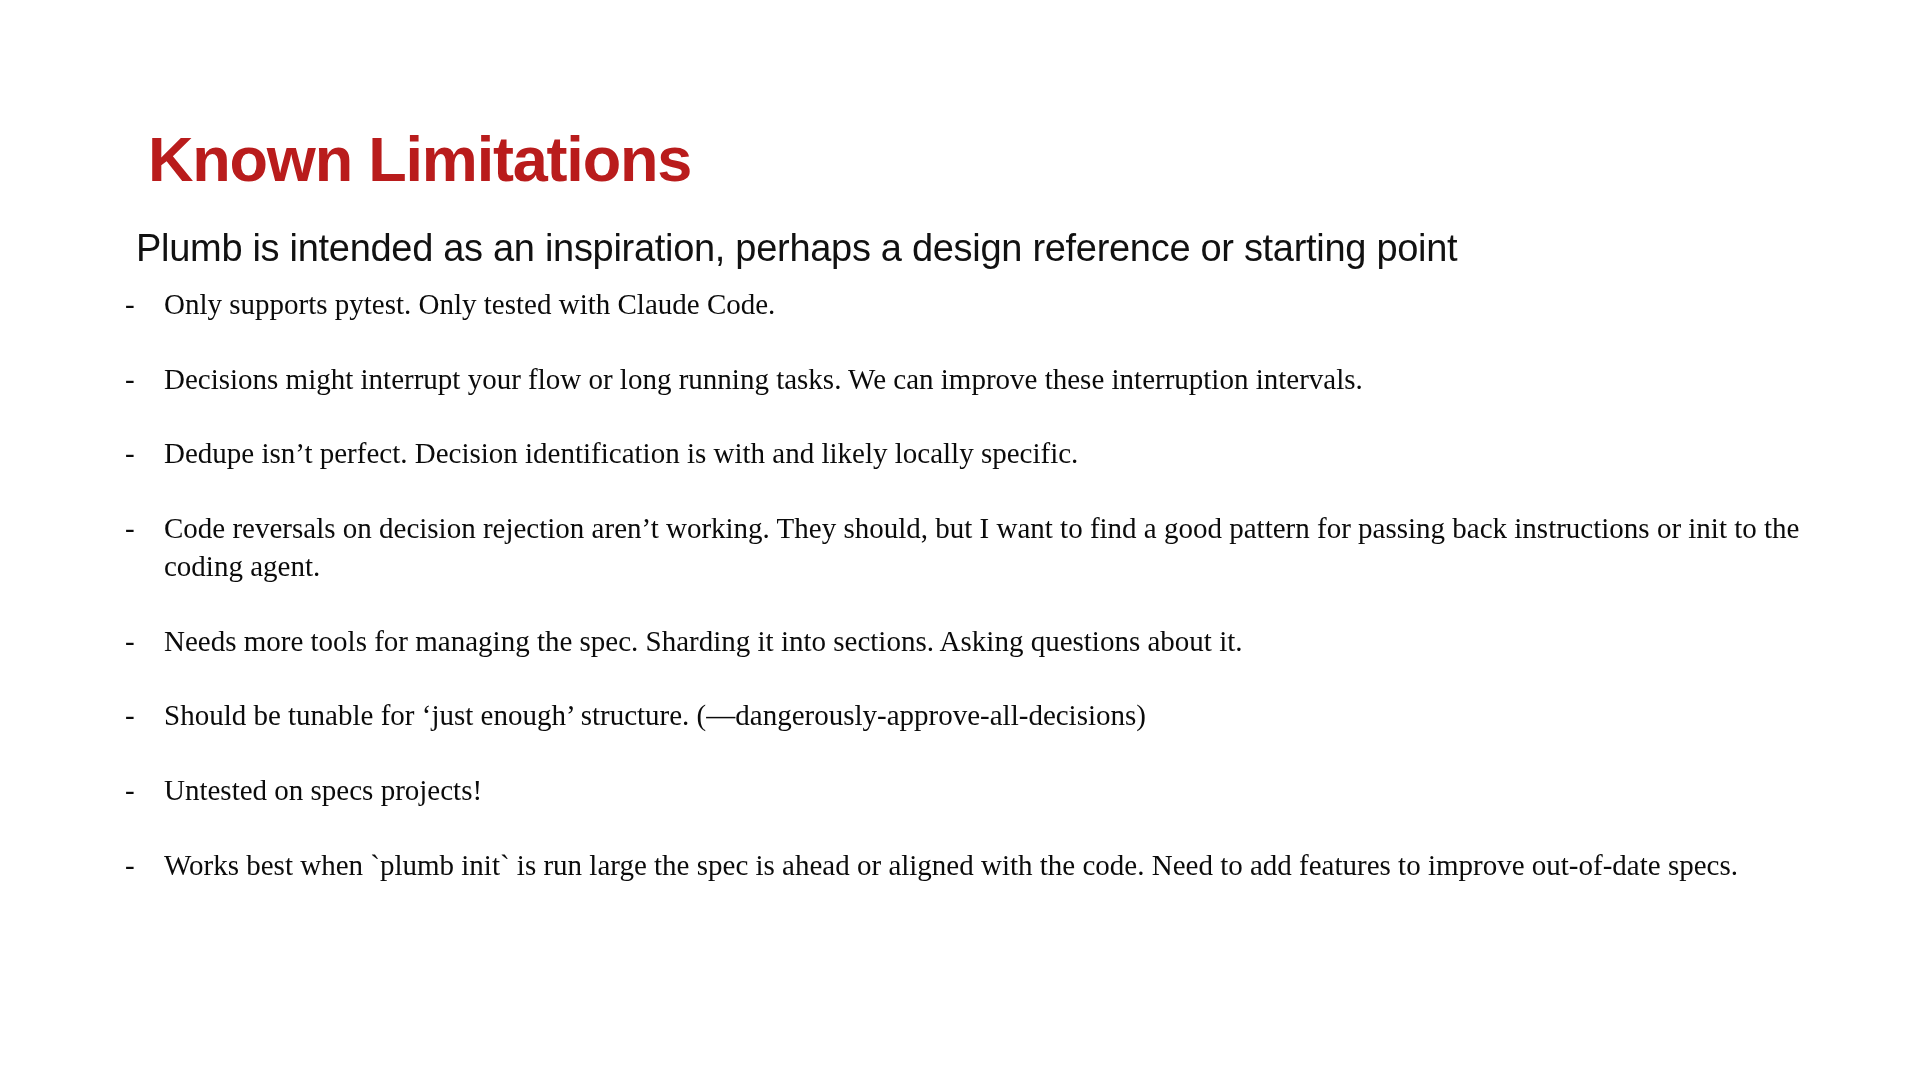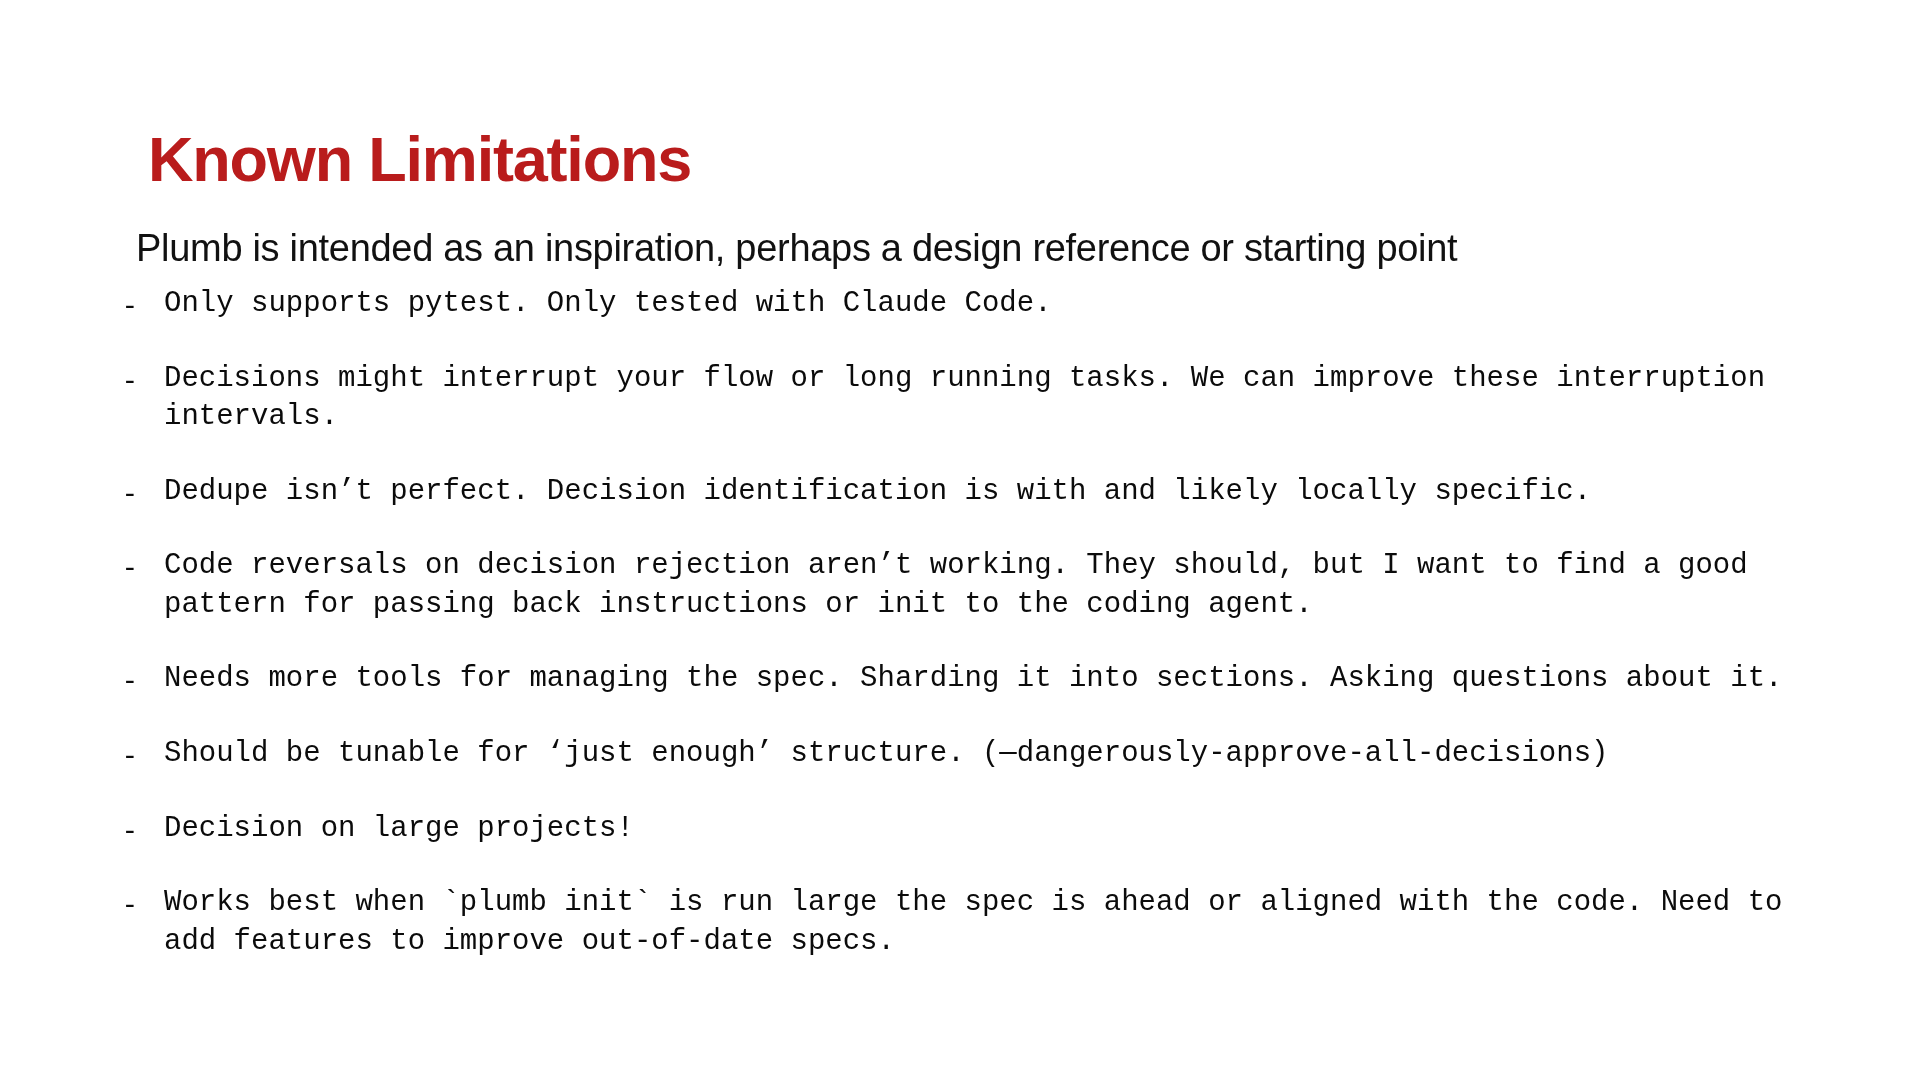--- a/index.html
+++ b/index.html
@@ -82,21 +82,20 @@
     left: 3px;
     top: 0;
     font-family: "Liberation Serif", serif;
     font-size: 29px;
     line-height: 1.33;
     color: #0b0b0b;
   }
 
   .bullet-text {
     display: block;
-    font-family: Liberation Mono, monospace;
   }
 </style>
 </head>
 <body>
 
 <div class="slide">
 
   <h1 class="slide-title">Known Limitations</h1>
 
   <h2 class="slide-subtitle">Plumb is intended as an inspiration, perhaps a design reference or starting point</h2>
@@ -128,21 +127,21 @@
       <span class="bullet-text">Needs more tools for managing the spec. Sharding it into sections. Asking questions about it.</span>
     </li>
 
     <li class="bullet-item">
       <span class="bullet-marker">-</span>
       <span class="bullet-text">Should be tunable for ‘just enough’ structure. (—dangerously-approve-all-decisions)</span>
     </li>
 
     <li class="bullet-item">
       <span class="bullet-marker">-</span>
-      <span class="bullet-text">Decision on large projects!</span>
+      <span class="bullet-text">Untested on specs projects!</span>
     </li>
 
     <li class="bullet-item">
       <span class="bullet-marker">-</span>
       <span class="bullet-text">Works best when `plumb init` is run large the spec is ahead or aligned with the code. Need to add features to improve out-of-date specs.</span>
     </li>
 
   </ul>
 
 </div>

